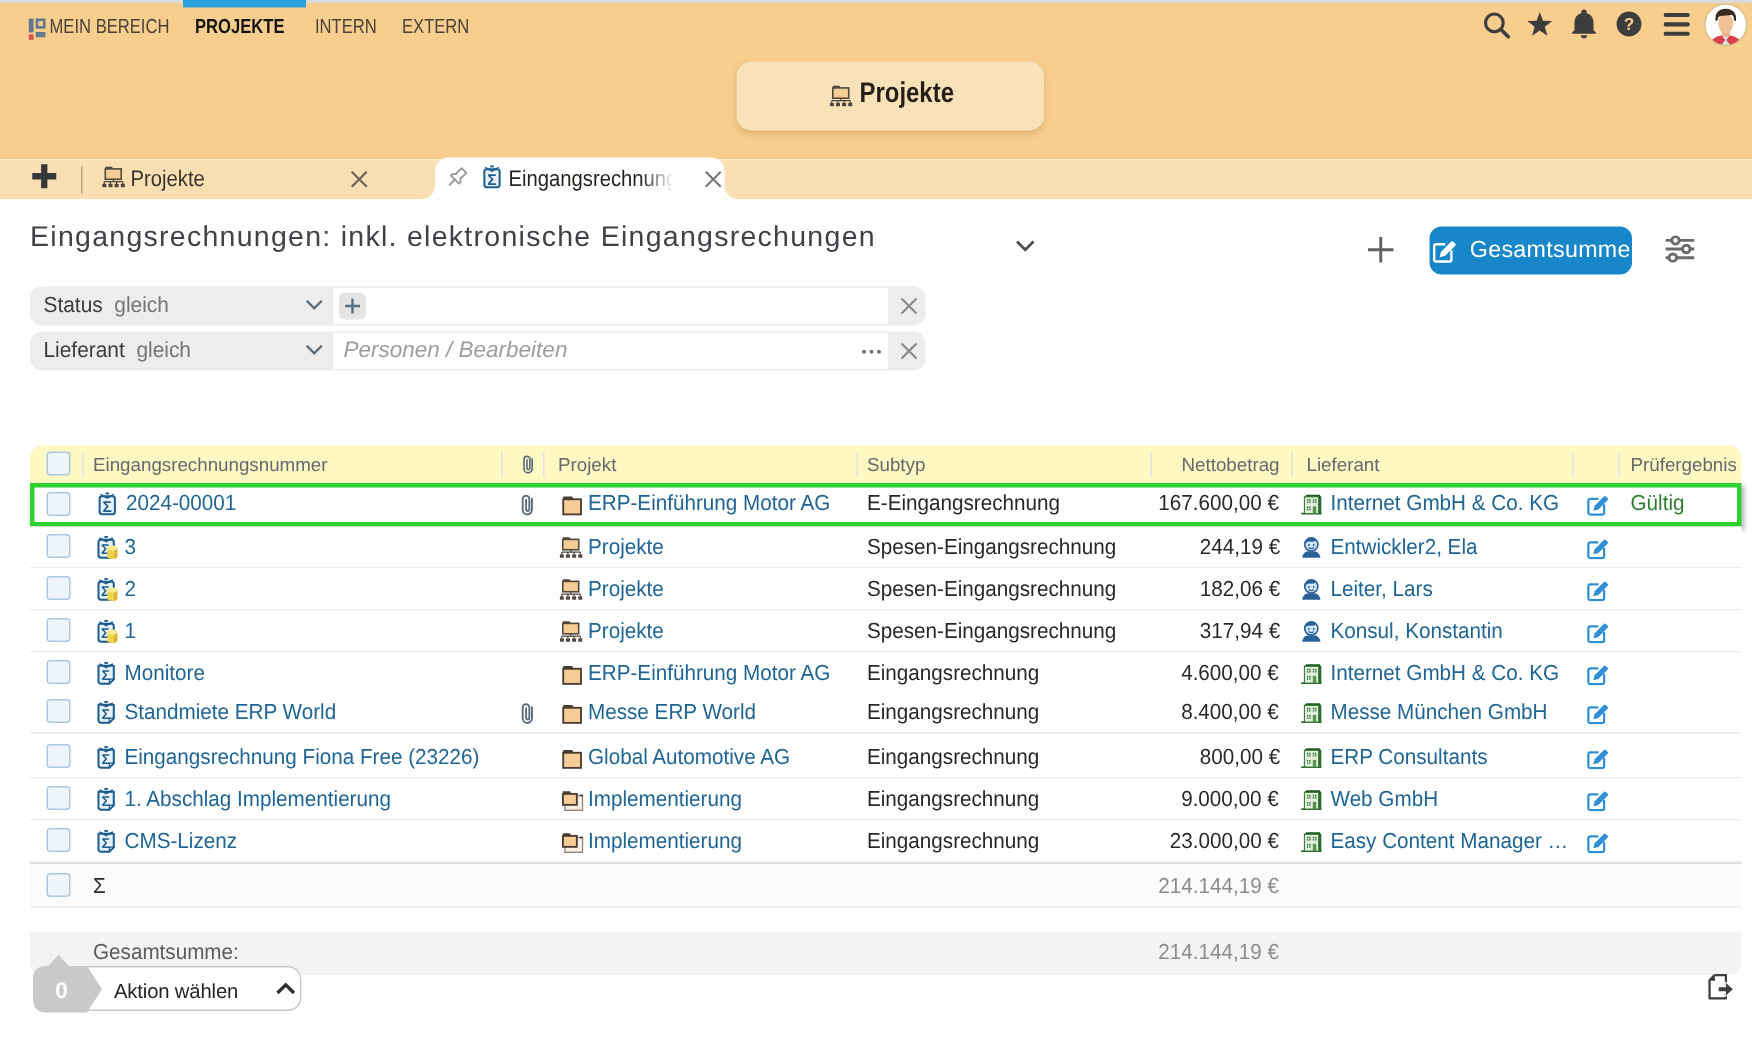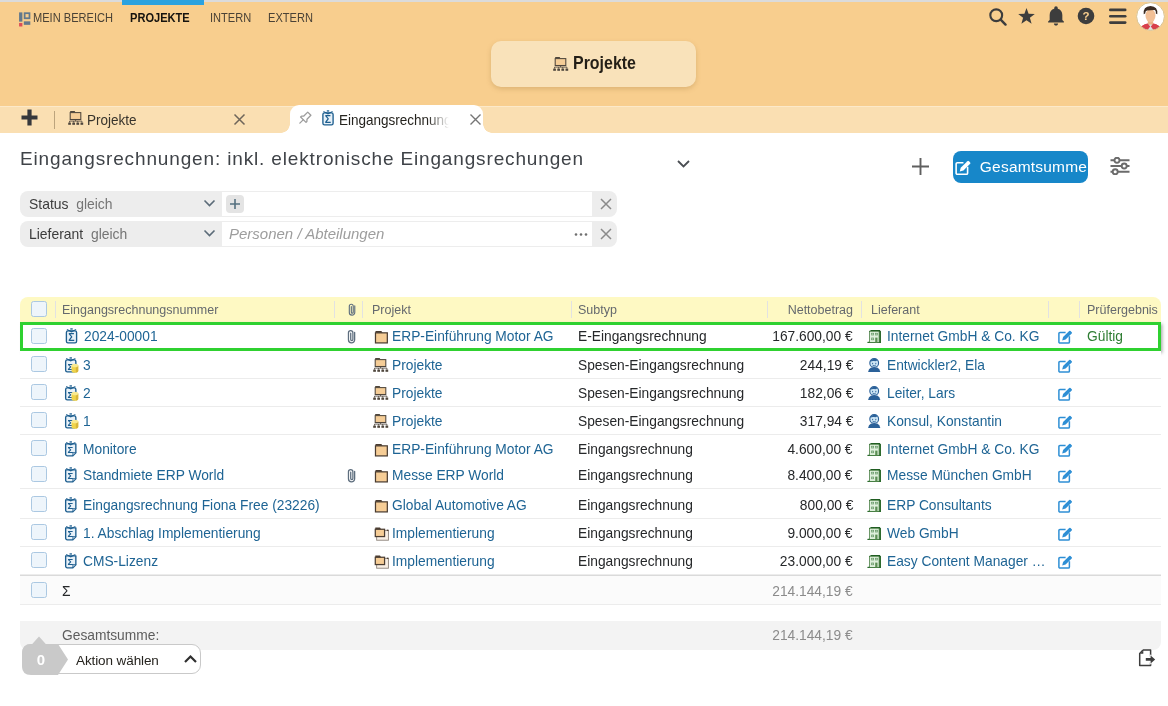--- a/index.html
+++ b/index.html
@@ -295,21 +295,21 @@
       <svg class="abs" style="left:579px;top:6px" width="14" height="14" viewBox="0 0 14 14">
           <path d="M2 2 l10 10 M12 2 l-10 10" stroke="#8a8a8a" stroke-width="1.5"></path>
         </svg>
     </div>
     <div class="frow" id="frow2">
       <span class="flabel"><span style="color:#3c3c3c">Lieferant</span>&nbsp;&nbsp;<span class="g">gleich</span></span>
       <svg class="abs" style="left:183px;top:8px" width="13" height="9" viewBox="0 0 13 9">
           <path d="M1.5 1.5 l5 5 5 -5" fill="none" stroke="#5b6b78" stroke-width="1.6"></path>
         </svg>
       <span class="finput">
-          <span class="ph">Personen / Abteilungen</span>
+          <span class="ph">Personen / Bearbeiten</span>
         <svg class="abs" style="left:352px;top:10px" width="14" height="5" viewBox="0 0 14 5">
             <g fill="#6f6f6f">
               <circle cx="2" cy="2.5" r="1.3"></circle>
               <circle cx="7" cy="2.5" r="1.3"></circle>
               <circle cx="12" cy="2.5" r="1.3"></circle>
             </g>
           </svg>
       </span>
       <svg class="abs" style="left:579px;top:6px" width="14" height="14" viewBox="0 0 14 14">
           <path d="M2 2 l10 10 M12 2 l-10 10" stroke="#8a8a8a" stroke-width="1.5"></path>

